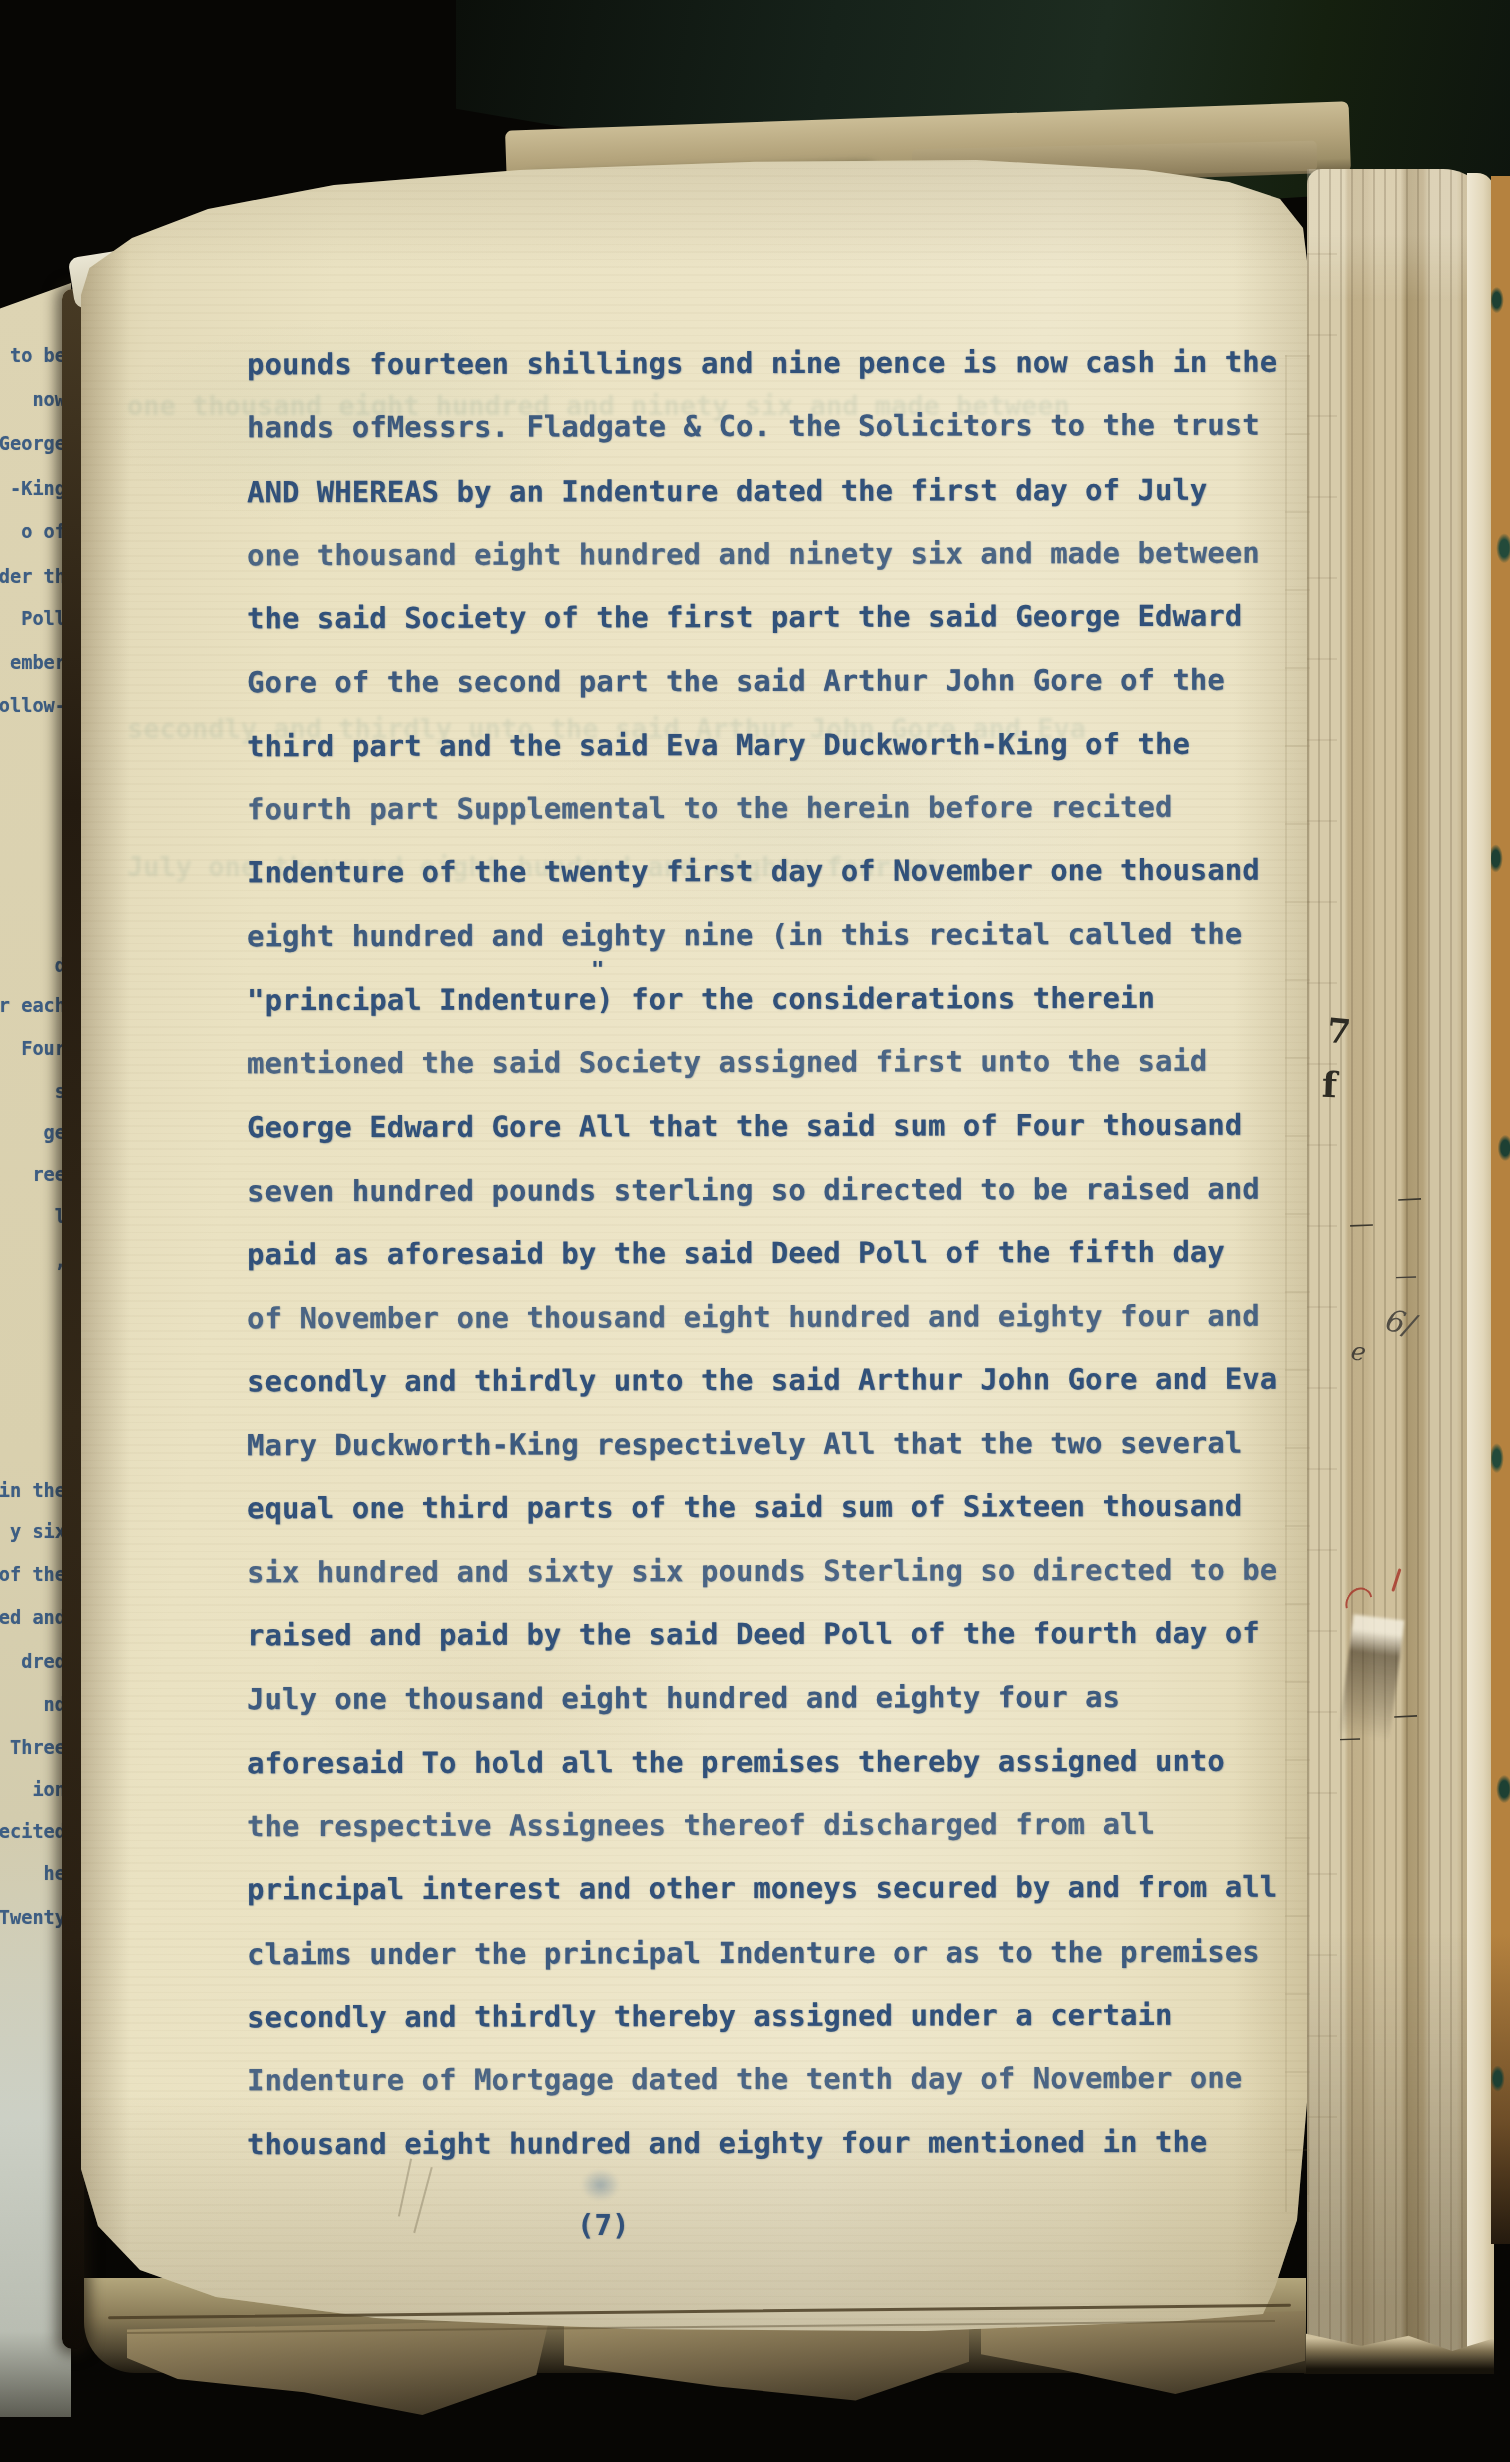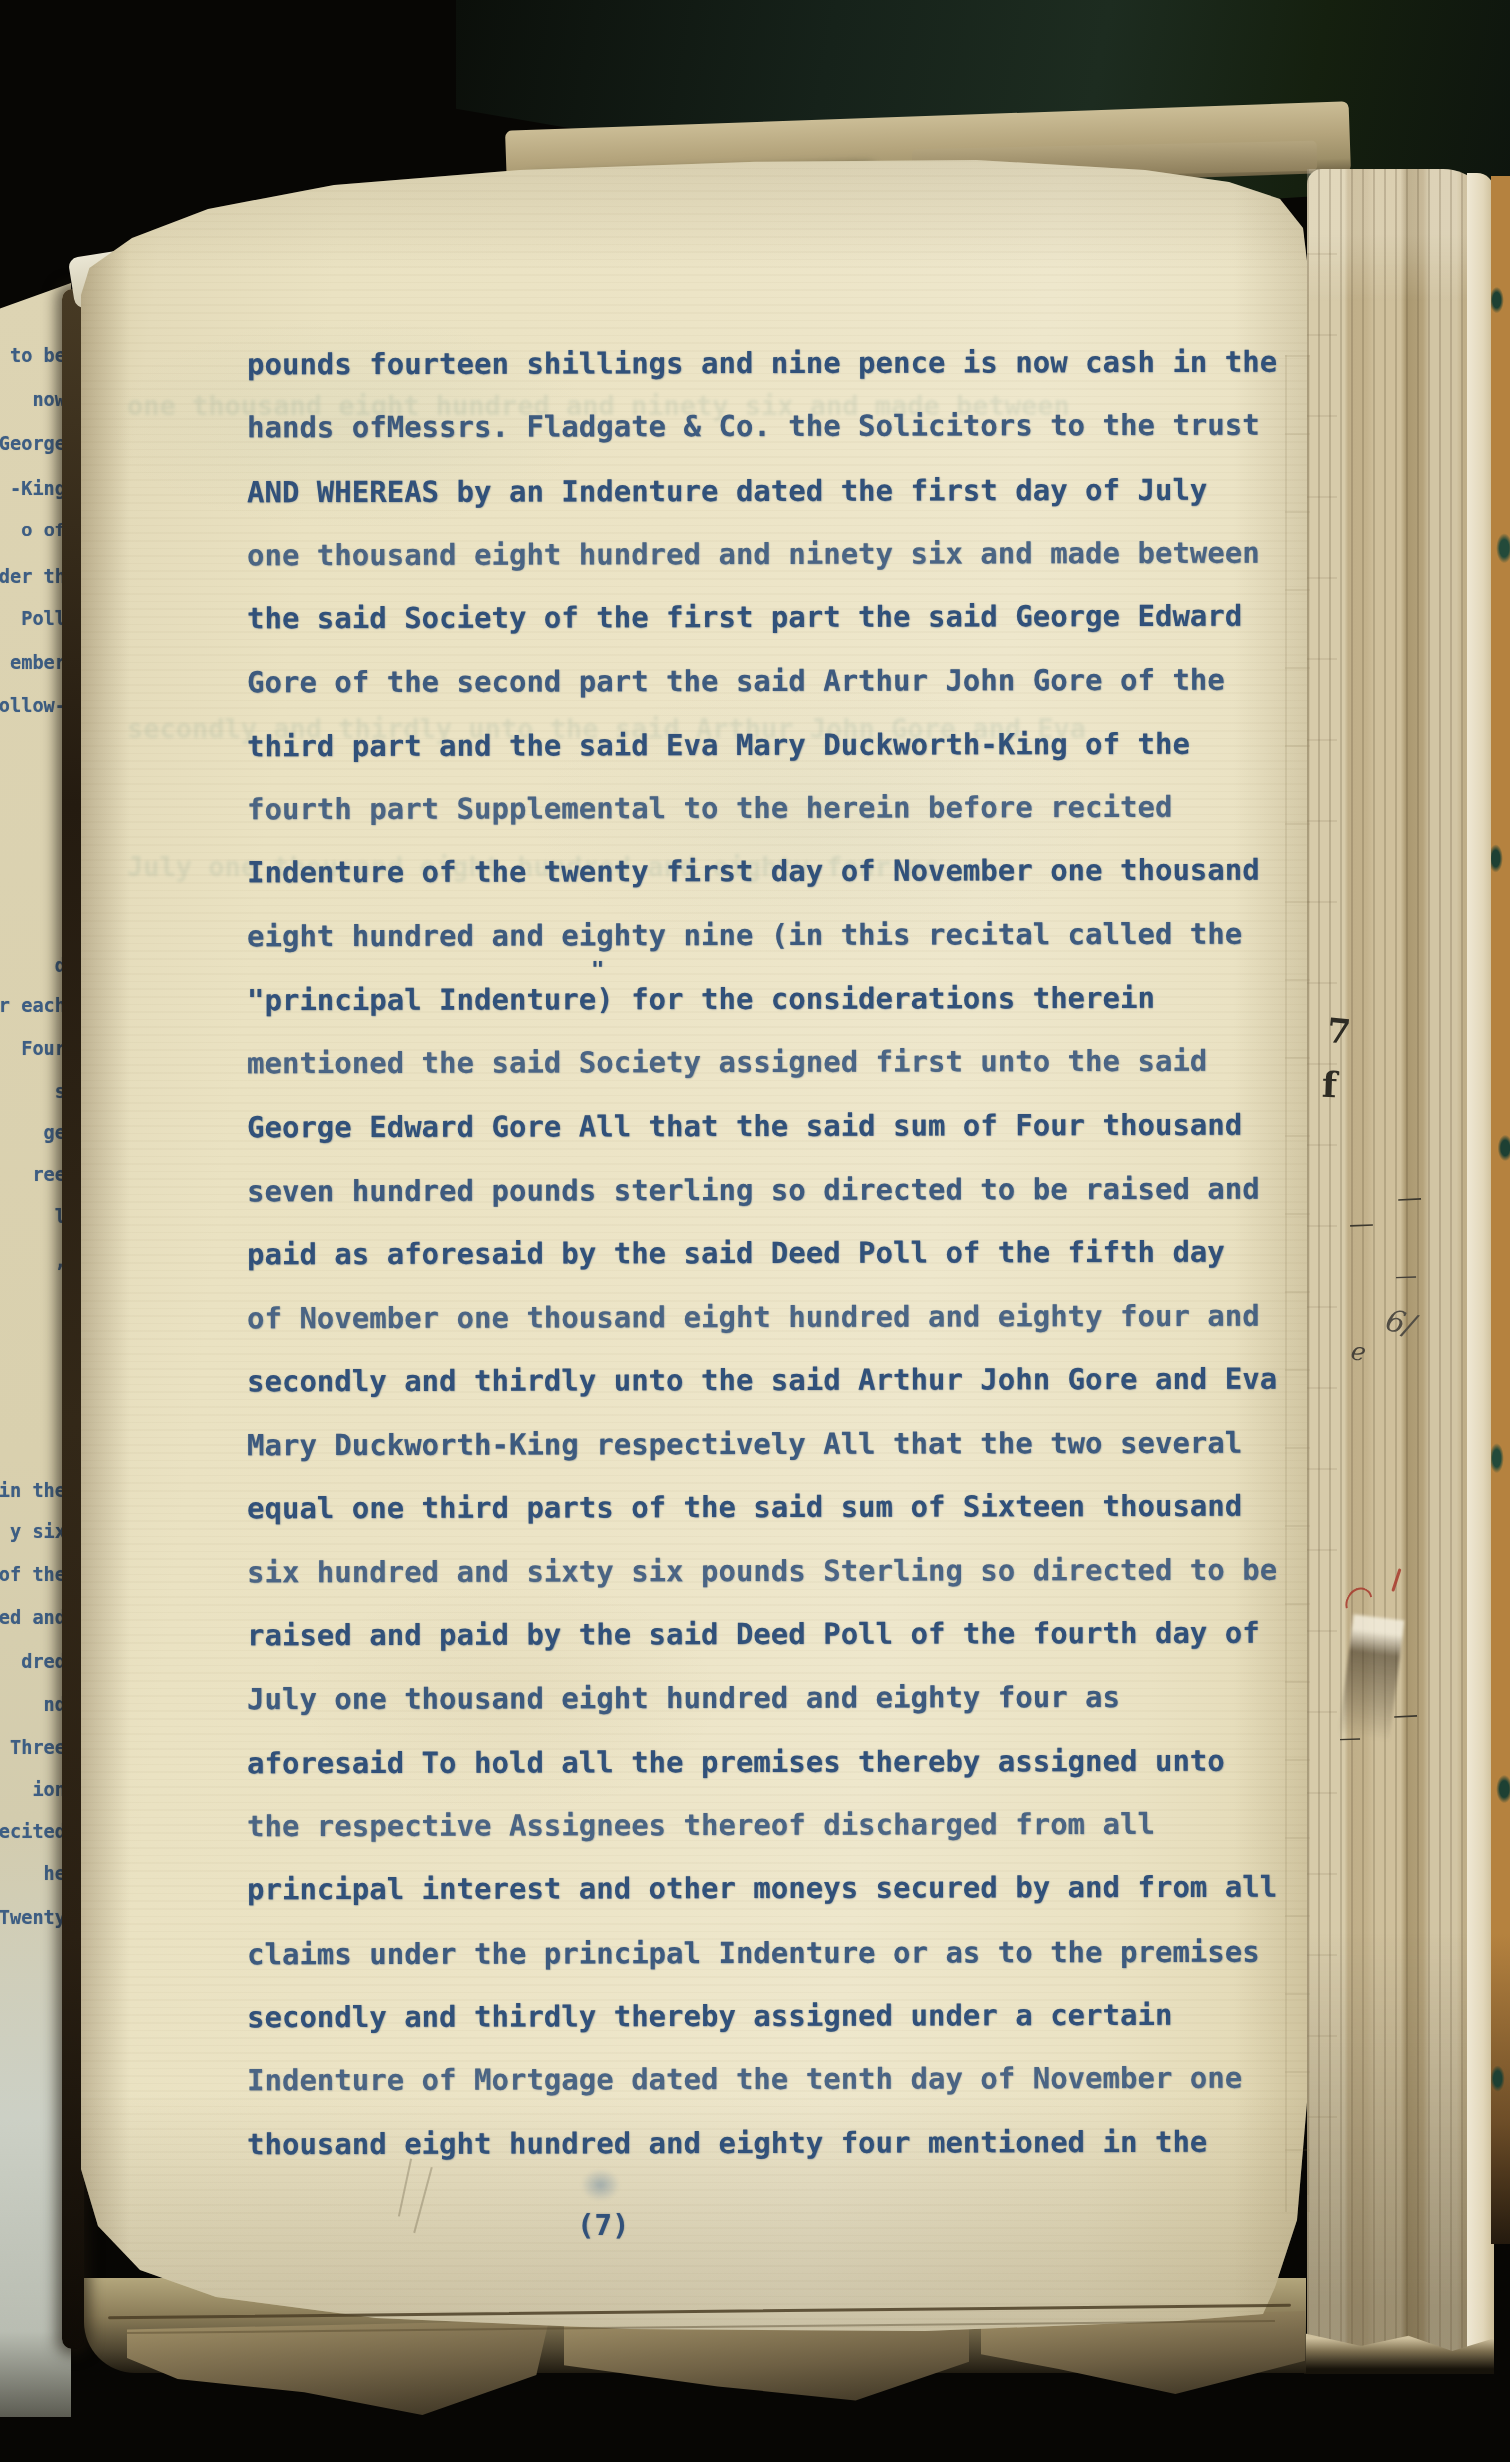--- a/index.html
+++ b/index.html
@@ -144,21 +144,21 @@
   <div class="stack-torn"></div>
   <div class="stack-bottom"></div>
   <div class="paper-strip"></div>
   <div class="marble"></div>
 
   <div class="prev-page" id="prevPage">
       <div class="frag" style="top: 62px; color: rgb(61, 94, 132);">to be</div>
       <div class="frag" style="top: 106px; color: rgb(61, 94, 132);">now</div>
       <div class="frag" style="top: 150px; color: rgb(61, 94, 132);">George</div>
       <div class="frag" style="top: 195px; color: rgb(61, 94, 132); margin-left: 24px;">-King</div>
-      <div class="frag" style="top: 238px; color: rgb(61, 94, 132); font-family: Liberation Mono, monospace;">o of</div>
+      <div class="frag" style="top: 238px; color: rgb(61, 94, 132);">o of</div>
       <div class="frag" style="top: 283px; color: rgb(61, 94, 132);">der th</div>
       <div class="frag" style="top: 325px; color: rgb(61, 94, 132);">Poll</div>
       <div class="frag" style="top: 369px; color: rgb(61, 94, 132);">ember</div>
       <div class="frag" style="top: 412px; color: rgb(61, 94, 132);">ollow-</div>
       <div class="frag" style="top: 672px; color: rgb(61, 94, 132);">d</div>
       <div class="frag" style="top: 712px; color: rgb(61, 94, 132); text-align: center;">r each</div>
       <div class="frag" style="top: 755px; color: rgb(61, 94, 132);">Four</div>
       <div class="frag" style="top: 798px; color: rgb(61, 94, 132);">s</div>
       <div class="frag" style="top: 839px; color: rgb(61, 94, 132);">ge</div>
       <div class="frag" style="top: 881px; color: rgb(61, 94, 132);">ree</div>

